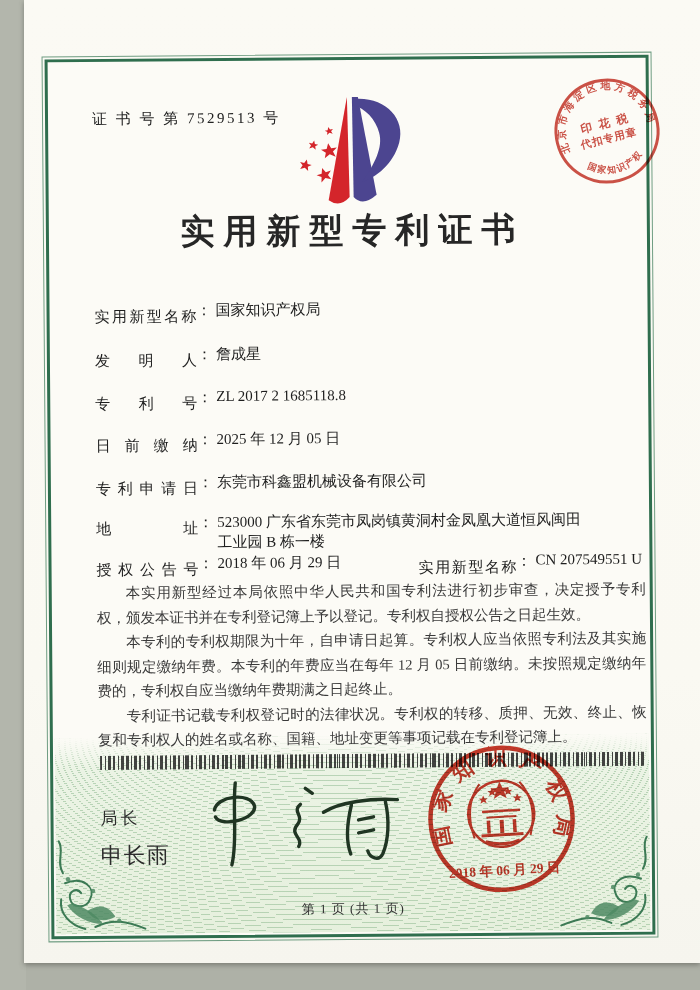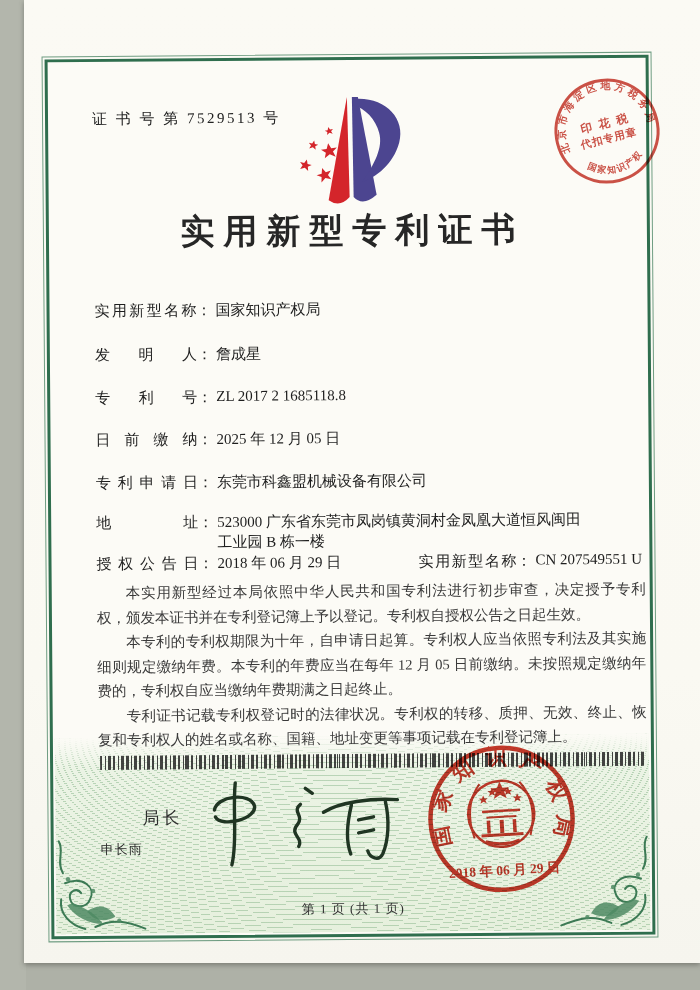--- a/index.html
+++ b/index.html
@@ -16,21 +16,21 @@
   .cert{
     position:absolute;left:48px;top:57px;width:598px;height:874px;
     border:3px solid #2f6e4e;outline:1px solid #6f9d82;outline-offset:2px;
     background:#fcfbf6;transform:rotate(-0.45deg);
   }
   .cert-no{position:absolute;left:44px;top:48px;font-size:15px;letter-spacing:2.5px;color:#222;}
   .logo{position:absolute;left:238px;top:34px;width:126px;height:114px;}
   .cert-title{position:absolute;left:0;top:148px;width:100%;text-align:center;
     font-size:34px;font-weight:600;letter-spacing:9px;color:#262626;text-indent:9px;}
   .frow{position:absolute;left:45px;font-size:15px;color:#1e1e1e;white-space:nowrap;}
-  .f-label{display:inline-block;width:102px;text-align:justify;text-align-last:justify;vertical-align:top;}
+  .f-label{display:inline-block;width:102px;text-align:justify;text-align-last:justify;vertical-align:top;margin-top:6px;}
   .f-colon{vertical-align:top;}
   .f-value{margin-left:4px;vertical-align:top;}
   .f-value.multiline{display:inline-block;white-space:pre-line;width:432px;line-height:19.5px;}
   .grant-pair{position:absolute;left:322px;top:0;}
   .grant-pair .f-label{width:98px;}
   .body-text{position:absolute;left:45px;top:519px;width:549px;color:#3a3a3a;}
   .body-text p{margin:0;font-size:14.5px;line-height:24.5px;text-indent:2em;text-align:justify;}
   .guilloche{
     position:absolute;left:2px;right:2px;bottom:2px;height:196px;
     background:
@@ -38,22 +38,22 @@
       repeating-radial-gradient(115% 95% at 50% -55%, rgba(110,165,115,.40) 0 1px, rgba(110,165,115,0) 1px 6px),
       linear-gradient(180deg,#ecf4e6 0%,#e6f0dd 100%);
   }
   .barcode{
     position:absolute;left:47px;top:694px;width:545px;height:14px;opacity:.82;
     background:
       repeating-linear-gradient(90deg,#1d1d1d 0 2px,transparent 2px 5px,#1d1d1d 5px 6px,transparent 6px 8px,#1d1d1d 8px 11px,transparent 11px 13px),
       repeating-linear-gradient(90deg,transparent 0 9px,#1d1d1d 9px 10px,transparent 10px 19px);
   }
   .director-title{position:absolute;left:47px;top:745px;font-size:17px;letter-spacing:3px;color:#2d2d2d;
-    font-family:"Liberation Sans","DejaVu Sans",sans-serif;margin-left:42px;}
-  .director-name{position:absolute;left:47px;top:779px;font-size:13px;letter-spacing:1px;color:#2d2d2d;
+    font-family:"Liberation Sans","DejaVu Sans",sans-serif;}
+  .director-name{position:absolute;left:47px;top:779px;font-size:22px;letter-spacing:1px;color:#2d2d2d;
     font-family:"Liberation Sans","DejaVu Sans",sans-serif;}
   .signature{position:absolute;left:148px;top:718px;width:226px;height:100px;}
   .seal{position:absolute;left:371px;top:683px;width:154px;height:154px;mix-blend-mode:multiply;transform:rotate(-3deg);}
   .ornament{position:absolute;width:92px;height:96px;bottom:1px;}
   .ornament.left{left:1px;}
   .ornament.right{right:1px;transform:scaleX(-1);}
   .page-footer{position:absolute;left:0;top:840px;width:100%;text-align:center;font-size:13px;color:#333;letter-spacing:1px;}
   .tax-stamp{position:absolute;left:551px;top:75px;width:112px;height:112px;transform:rotate(-14deg);opacity:.93;mix-blend-mode:multiply;}
   .sr-only{position:absolute;width:1px;height:1px;overflow:hidden;clip:rect(0 0 0 0);}
 </style>
@@ -103,21 +103,21 @@
     <span class="f-label">日前缴纳</span><span class="f-colon">：</span><span class="f-value">2025 年 12 月 05 日</span>
   </div>
   <div class="frow" style="top:412px">
     <span class="f-label">专利申请日</span><span class="f-colon">：</span><span class="f-value">东莞市科鑫盟机械设备有限公司</span>
   </div>
   <div class="frow" style="top:452px">
     <span class="f-label">地址</span><span class="f-colon">：</span><span class="f-value multiline">523000 广东省东莞市凤岗镇黄洞村金凤凰大道恒风闽田
 工业园 B 栋一楼</span>
   </div>
   <div class="frow" style="top:493px">
-    <span class="f-label">授权公告日</span><span class="f-colon">：</span><span class="f-value">2018 年 06 月 29 日</span>
+    <span class="f-label">授权公告号</span><span class="f-colon">：</span><span class="f-value">2018 年 06 月 29 日</span>
     <span class="grant-pair">
       <span class="f-label">实用新型名称</span><span class="f-colon">：</span><span class="f-value">CN 207549551 U</span>
     </span>
   </div>
 
   <div class="body-text">
     <p>本实用新型经过本局依照中华人民共和国专利法进行初步审查，决定授予专利权，颁发本证书并在专利登记簿上予以登记。专利权自授权公告之日起生效。</p>
     <p>本专利的专利权期限为十年，自申请日起算。专利权人应当依照专利法及其实施细则规定缴纳年费。本专利的年费应当在每年 12 月 05 日前缴纳。未按照规定缴纳年费的，专利权自应当缴纳年费期满之日起终止。</p>
     <p>专利证书记载专利权登记时的法律状况。专利权的转移、质押、无效、终止、恢复和专利权人的姓名或名称、国籍、地址变更等事项记载在专利登记簿上。</p>
   </div>

